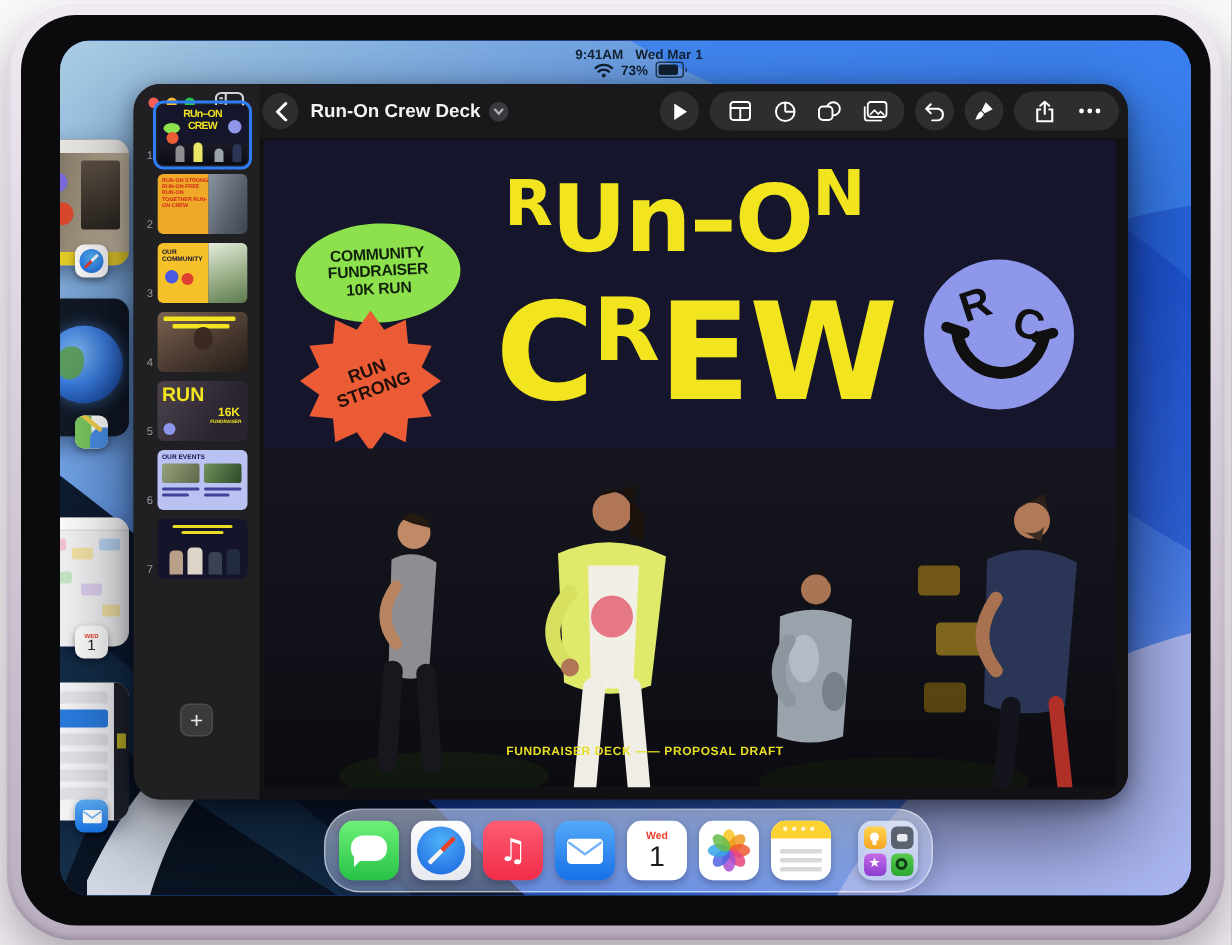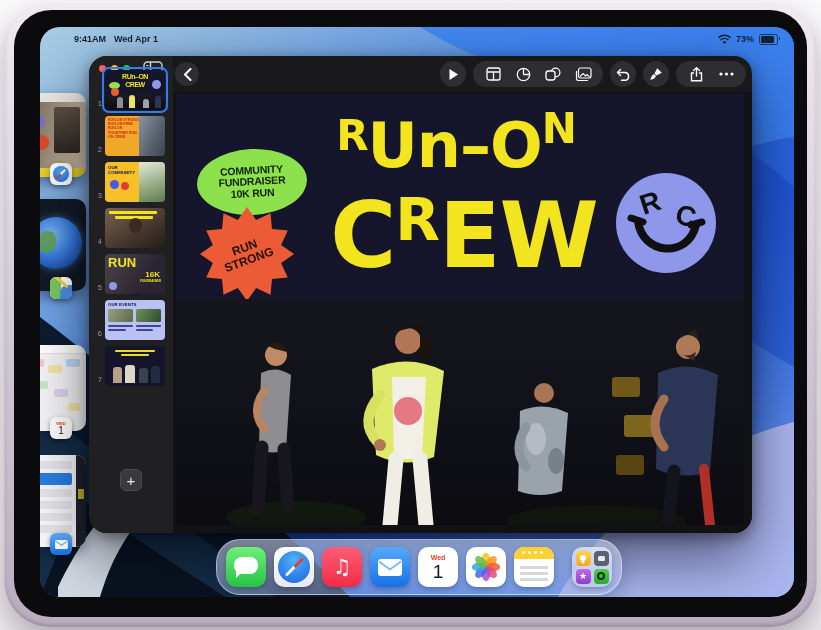--- a/index.html
+++ b/index.html
@@ -7,21 +7,21 @@
   
   .device{position:absolute;left:4px;top:1px;width:813px;height:626px;border-radius:46px;
     background:linear-gradient(180deg,#f0eaf2 0%,#d6cdda 45%,#b9aebf 100%);
     box-shadow:inset 0 1px 2px rgba(255,255,255,.9), inset 0 -2px 4px rgba(80,60,90,.35), 0 14px 30px rgba(60,50,70,.35);}
   .bezel{position:absolute;left:10px;top:9px;right:10px;bottom:10px;border-radius:37px;background:#0b0b0d;}
   .camera{position:absolute;left:402px;top:9px;width:6px;height:6px;border-radius:50%;background:#15151c;box-shadow:inset 0 0 1px 1px #04101e;}
   .screen{position:absolute;left:36px;top:26px;width:754px;height:570px;border-radius:20px;overflow:hidden;background:#2a5fd0;}
   .screen svg.wall{position:absolute;inset:0;}
   
   .statusbar{position:absolute;left:0;top:4px;width:100%;height:16px;display:flex;justify-content:space-between;
-    padding:0 16px 0 34px;box-sizing:border-box;color:#122233;font-size:9px;font-weight:700;align-items:center;}
+    padding:0 16px 0 34px;box-sizing:border-box;color:#122233;font-size:9px;font-weight:700;align-items:center;flex-direction:column;}
   .sb-left{display:flex;gap:8px;}
   .sb-right{display:flex;gap:5px;align-items:center;}
   .batt{position:relative;width:17px;height:9px;border:1px solid rgba(20,35,55,.8);border-radius:2.5px;}
   .batt i{position:absolute;left:1px;top:1px;bottom:1px;width:13px;background:#122233;border-radius:1.5px;}
   .batt u{position:absolute;right:-3px;top:2.5px;width:1.5px;height:3px;background:rgba(20,35,55,.8);border-radius:0 1px 1px 0;}
   
   .stage-card{position:absolute;left:-16px;width:62px;border-radius:10px;overflow:visible;
     box-shadow:0 6px 14px rgba(10,20,50,.45);}
   .stage-card .face{position:absolute;inset:0;border-radius:10px;overflow:hidden;}
   .badge{position:absolute;width:22px;height:22px;border-radius:6px;left:26px;bottom:-8px;box-shadow:0 2px 5px rgba(0,0,0,.4);overflow:hidden;}
@@ -192,21 +192,21 @@
         <path d="M0 570 L0 290 C85 355 160 420 310 570 Z" fill="#0e1c30"></path>
         <path d="M0 570 L0 380 C60 430 125 480 235 570 Z" fill="#16324e" opacity="0.85"></path>
         <path d="M0 570 L40 470 C90 510 140 540 185 570 Z" fill="#0a1422"></path>
         <path d="M18 560 C58 478 92 458 122 468 C82 508 70 538 60 570 L18 570 Z" fill="#e8eef8" opacity="0.9"></path>
         <path d="M754 395 C640 425 558 498 518 570 L754 570 Z" fill="#aab6f0"></path>
       </svg>
 
       <div class="statusbar">
         <div class="sb-left">
           <span>9:41AM</span>
-          <span>Wed Apr 1</span>
+          <span>Wed Mar 1</span>
         </div>
         <div class="sb-right">
           <svg width="13" height="10" viewBox="0 0 13 10">
             <path d="M1 3.4 C4 .6 9 .6 12 3.4" stroke="#122233" stroke-width="1.5" fill="none" stroke-linecap="round"></path>
             <path d="M3 5.8 C5 4 8 4 10 5.8" stroke="#122233" stroke-width="1.5" fill="none" stroke-linecap="round"></path>
             <circle cx="6.5" cy="8.3" r="1.3" fill="#122233"></circle>
           </svg>
           <span>73%</span>
           <span class="batt">
               <i></i>
@@ -364,20 +364,28 @@
           <div class="add-slide">+</div>
         </div>
 
         <div class="kmain">
           <div class="ktoolbar">
             <div class="tb-back" aria-label="play">
               <svg width="9" height="13" viewBox="0 0 9 13">
                   <path d="M7.5 1 L2 6.5 L7.5 12" stroke="#fff" stroke-width="2" fill="none" stroke-linecap="round" stroke-linejoin="round"></path>
                 </svg>
             </div>
+            <div class="tb-title">
+              <span>Run-On Crew Deck</span>
+              <span class="dd">
+                <svg width="7" height="5" viewBox="0 0 7 5">
+                    <path d="M1 1 L3.5 3.8 L6 1" stroke="#b8b8bc" stroke-width="1.4" fill="none" stroke-linecap="round"></path>
+                  </svg>
+              </span>
+            </div>
             <div class="tb-right">
               <div class="tb-circle">
                 <svg width="11" height="13" viewBox="0 0 11 13">
                     <path d="M1.5 1 L10 6.5 L1.5 12 Z" fill="#fff"></path>
                   </svg>
               </div>
               <div class="tb-pill">
                 <span class="tbtn">
                   <svg width="15" height="14" viewBox="0 0 15 14">
                     <rect x="1" y="1" width="13" height="12" rx="2" stroke="#fff" stroke-width="1.3" fill="none"></rect>
@@ -516,20 +524,21 @@
                   <circle cx="512" cy="48" r="12" fill="#b07a58"></circle>
                   <path d="M503 40 A12 12 0 0 1 524 46 L520 30 Z" fill="#2a2018"></path>
                   <path d="M504 54 a10 8 0 0 0 16 -2 l-2 10 Z" fill="#3a2c20"></path>
                   <path d="M482 74 Q512 60 542 76 L534 172 Q508 182 480 170 Z" fill="#2b3656"></path>
                   <path d="M488 100 q-18 26 0 48" stroke="#a87250" stroke-width="9" fill="none" stroke-linecap="round"></path>
                   <path d="M528 170 L534 226" stroke="#b03028" stroke-width="10" stroke-linecap="round"></path>
                   <path d="M498 172 L492 226" stroke="#14141c" stroke-width="13" stroke-linecap="round"></path>
                 </svg>
               </div>
 
+              <div class="slide-footer">FUNDRAISER DECK —— PROPOSAL DRAFT</div>
             </div>
           </div>
         </div>
       </div>
 
       <div class="dock" id="dock">
           <div class="dock-icon">
             <span class="ic-msgs">
               <span class="bubble"></span>
             </span>

